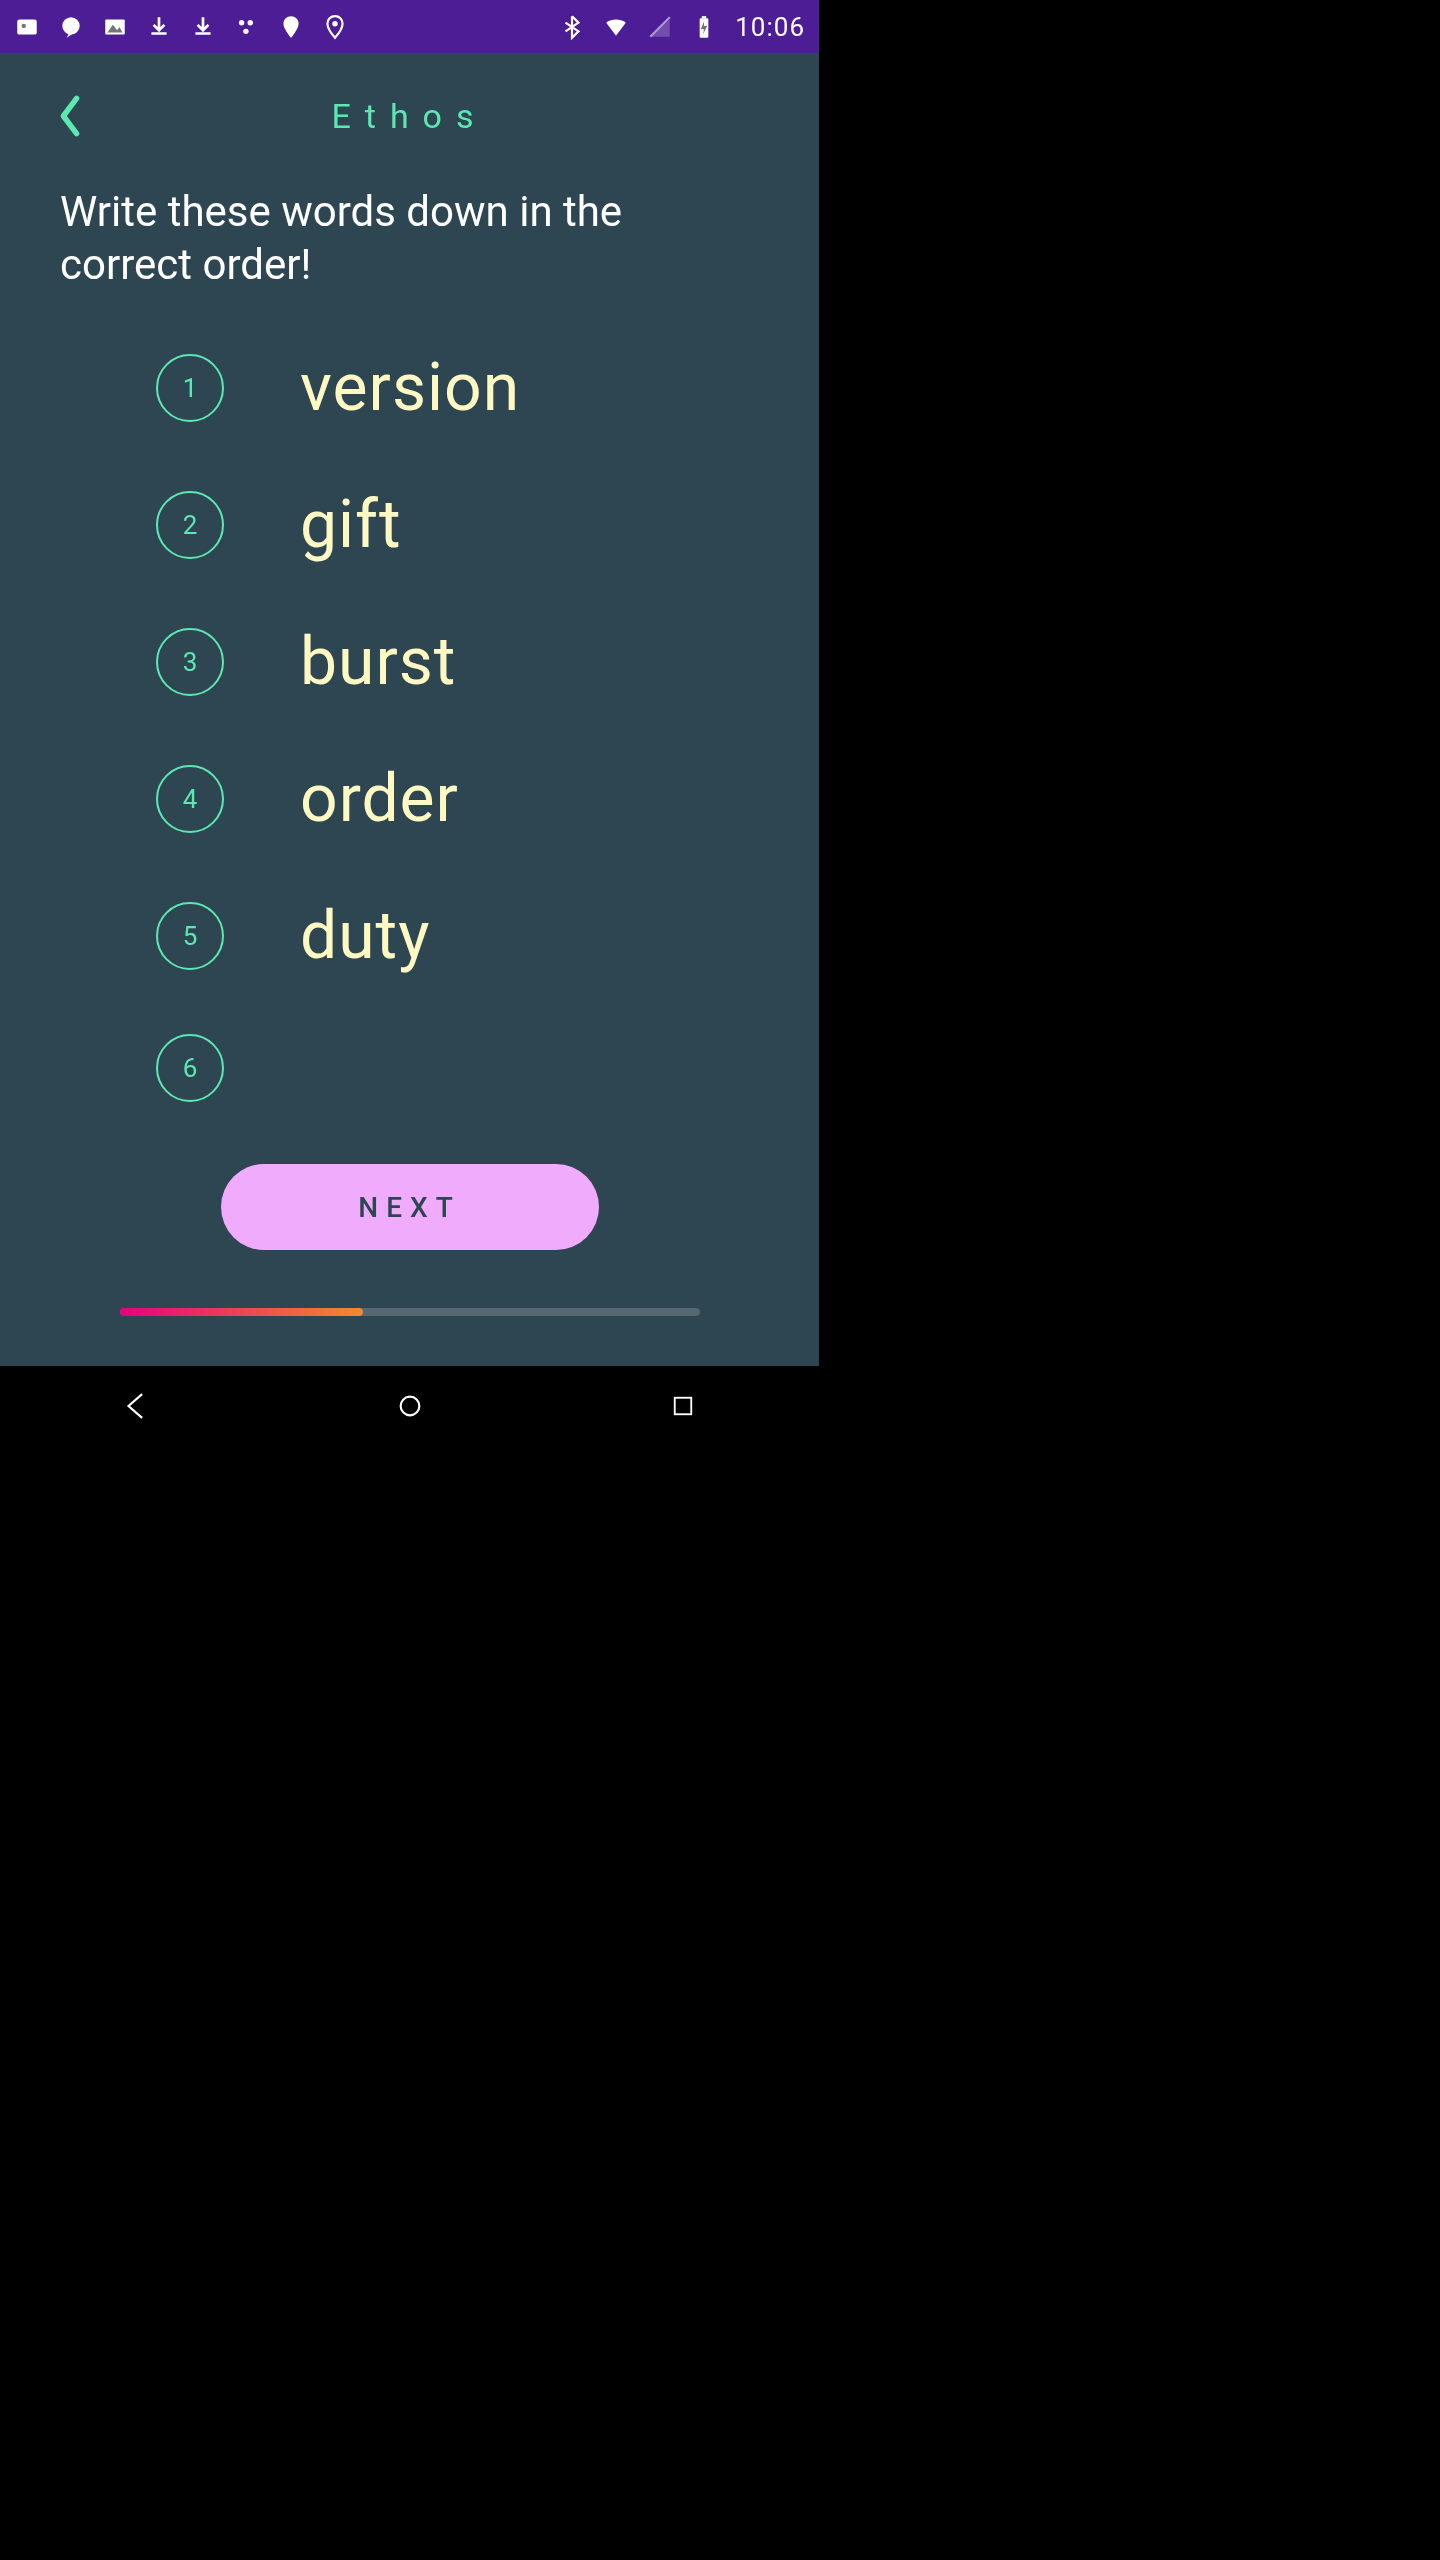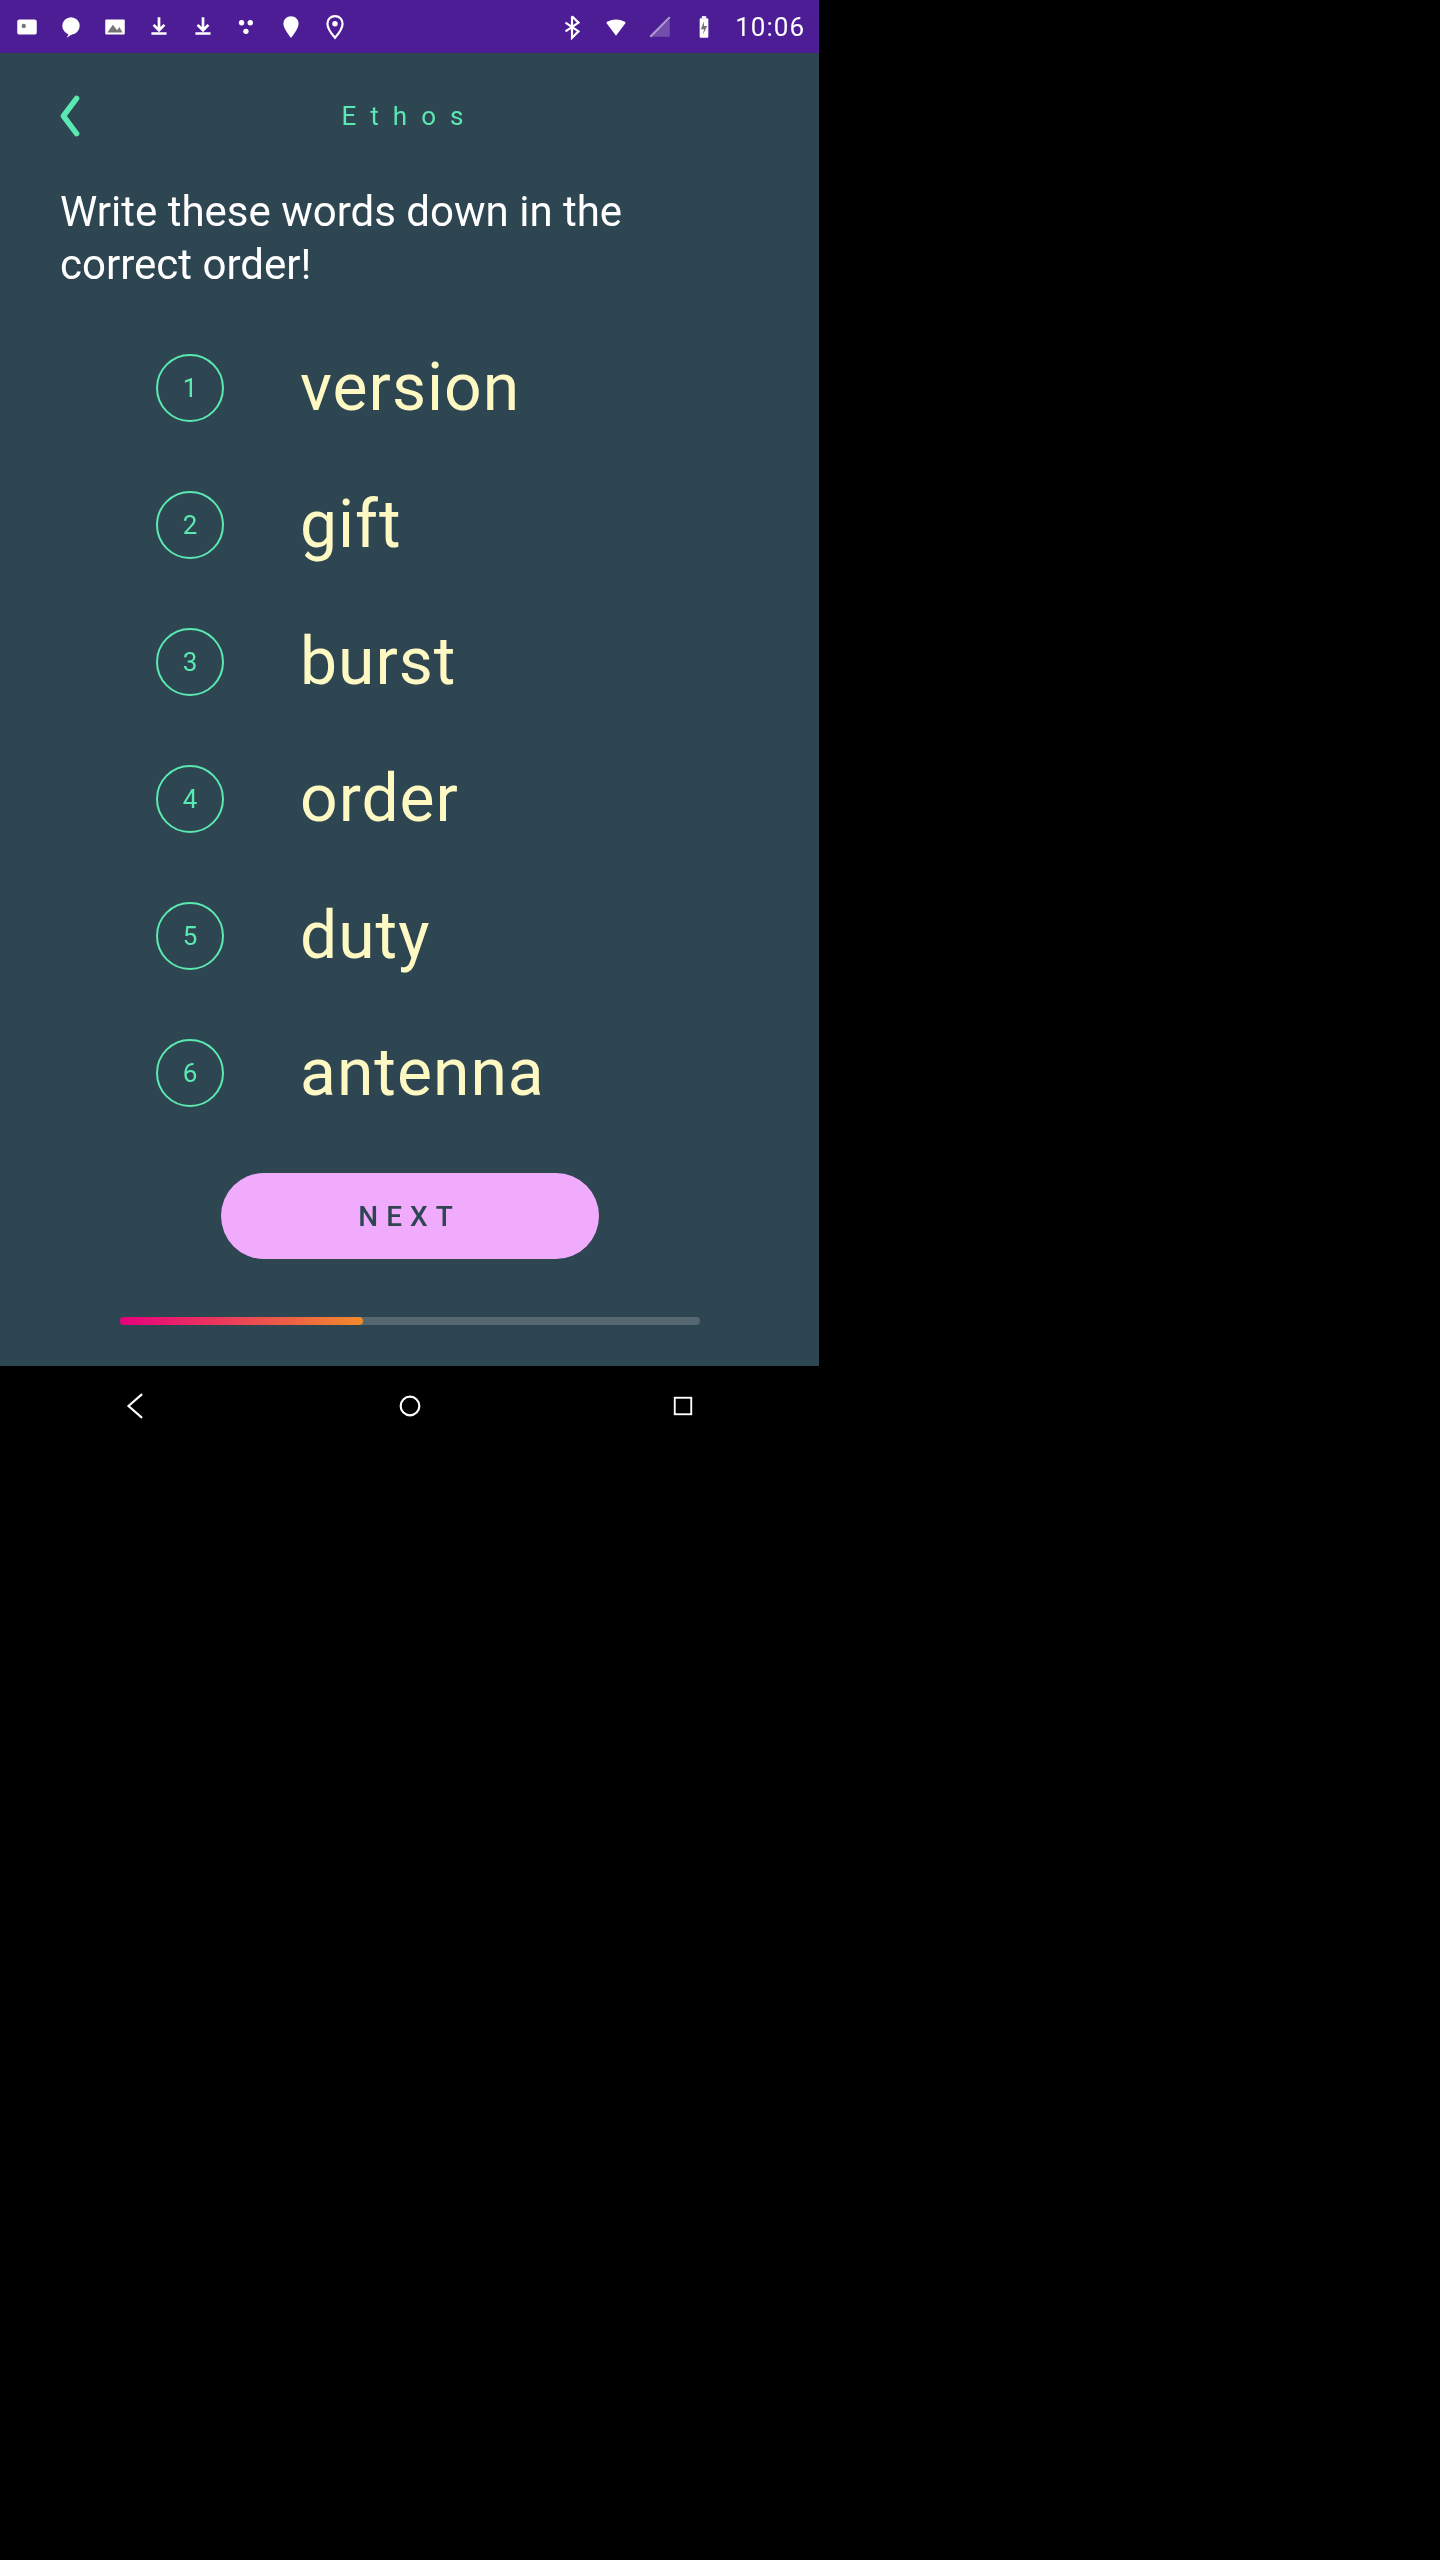--- a/index.html
+++ b/index.html
@@ -49,21 +49,21 @@
   width: 60px;
   height: 60px;
   display: flex;
   align-items: center;
   justify-content: center;
   color: #5be9b1;
 }
 .back-btn svg { width: 28px; height: 44px; stroke: #5be9b1; stroke-width: 5; fill: none; stroke-linecap: round; stroke-linejoin: round; }
 .app-title {
   color: #5be9b1;
-  font-size: 26px;
+  font-size: 34px;
   letter-spacing: 14px;
   font-weight: 400;
 }
 
 
 .instruction {
   color: #fff;
   font-size: 42px;
   line-height: 1.25;
   padding: 0 60px;
@@ -255,21 +255,20 @@
     <div class="word-row">
       <div class="num-circle">4</div>
       <div class="word-text">order</div>
     </div>
     <div class="word-row">
       <div class="num-circle">5</div>
       <div class="word-text">duty</div>
     </div>
     <div class="word-row">
       <div class="num-circle">6</div>
-      <div class="word-text">antenna</div>
     </div>
   </div>
 
   <div class="next-btn">NEXT</div>
 
   <div class="progress-wrap">
     <div class="progress-fill" style="width:42%"></div>
   </div>
 
 </div>

